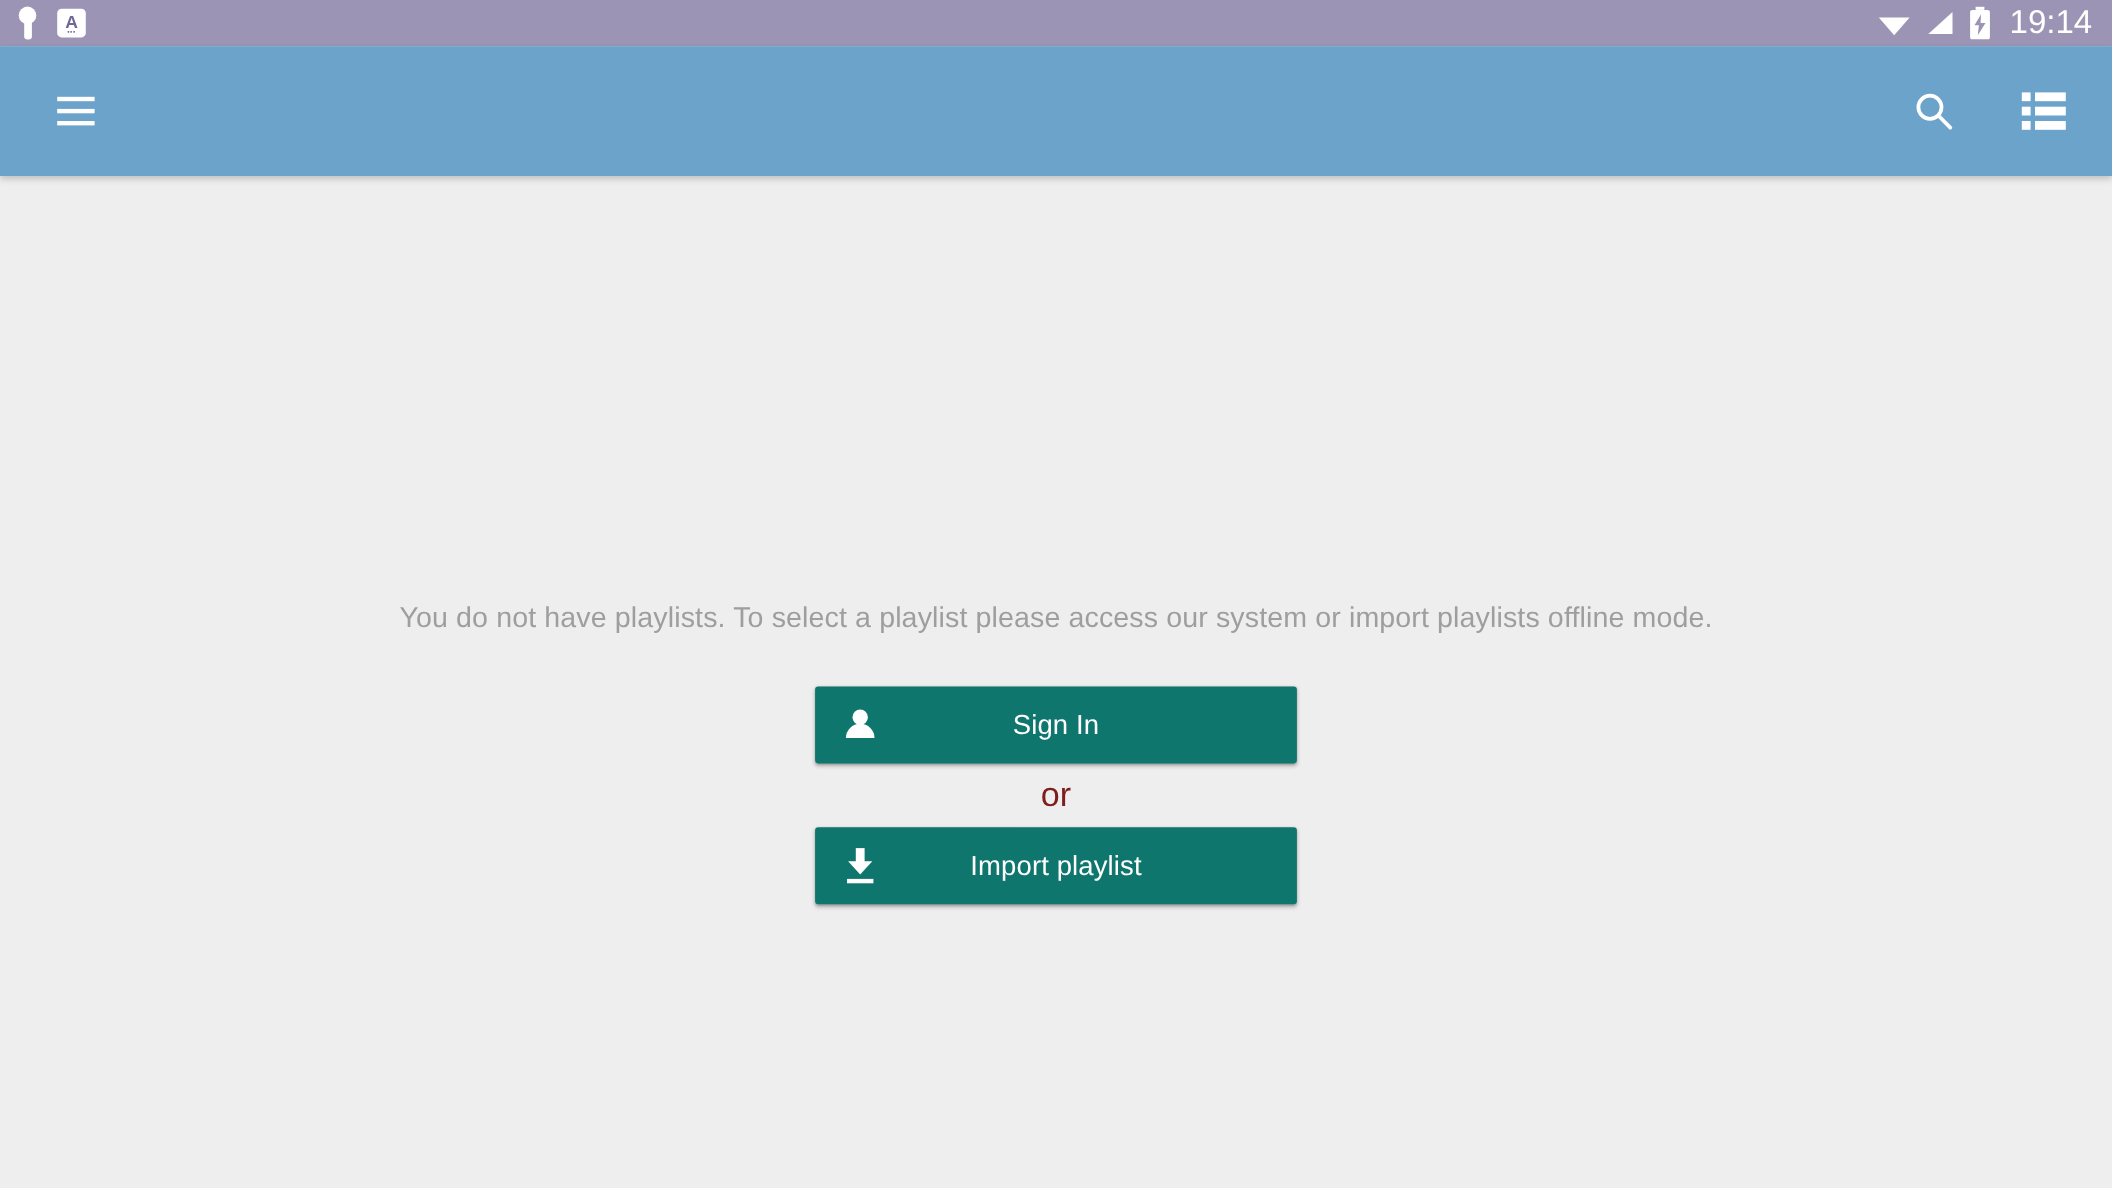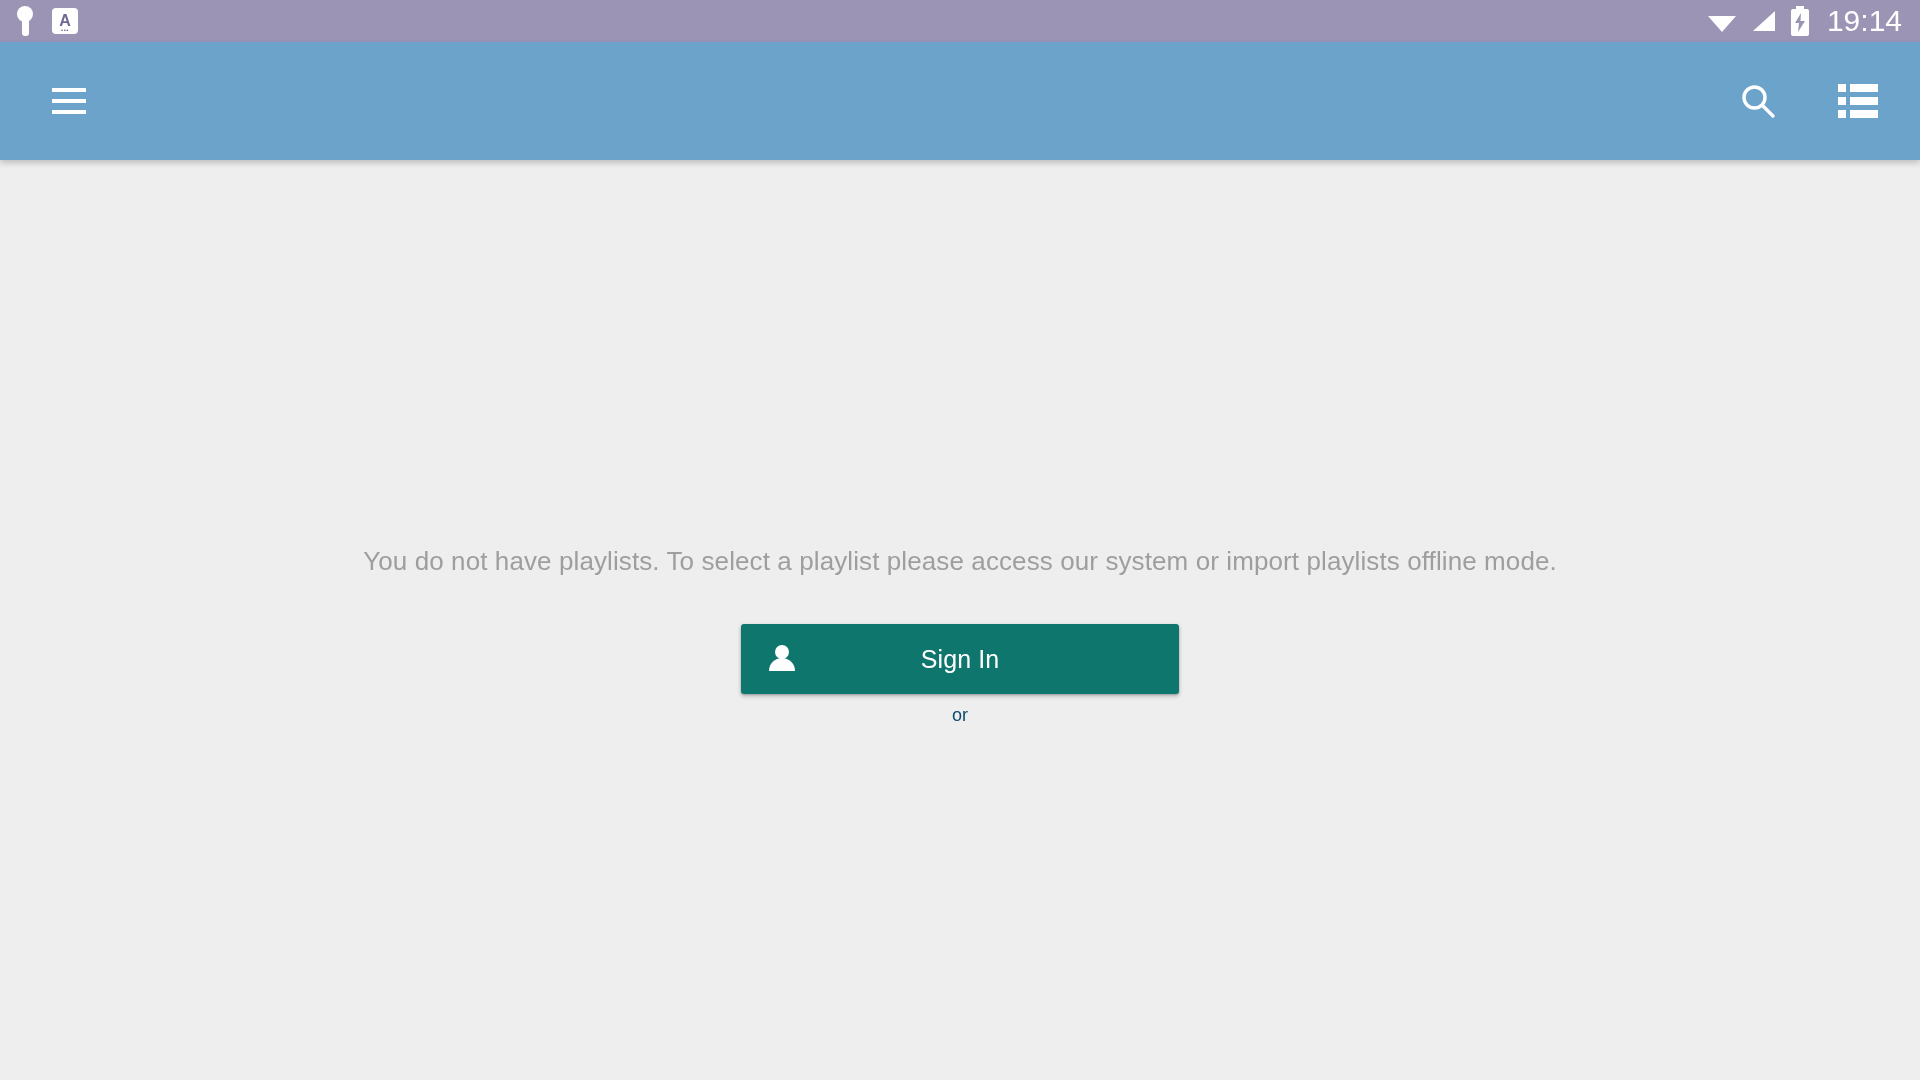--- a/index.html
+++ b/index.html
@@ -116,21 +116,21 @@
     display:flex; align-items:center; justify-content:center;
   }
   .btn .btn-label{
     width:100%; text-align:center;
     color:#ffffff; font-size:25px; font-weight:normal; letter-spacing:0.1px;
   }
 
   .btn-signin{ margin-top:47px; }
   .or-text{
     margin-top:11px;
-    font-size:18px; color:#0c4a6e; letter-spacing:0.1px;text-align:center;
+    font-size:31px; color:#7f1d1d; letter-spacing:0.1px;text-align:center;
   }
   .btn-import{ margin-top:11px; }
 
   .icon-person{ width:30px; height:30px; position:relative; }
   .icon-person .p-head{
     position:absolute; top:1px; left:8px;
     width:14px; height:14px; border-radius:50%; background:#fff;
   }
   .icon-person .p-body{
     position:absolute; bottom:3px; left:2px;
@@ -233,15 +233,25 @@
         <span class="icon-person">
           <span class="p-head"></span>
           <span class="p-body"></span>
         </span>
       </span>
       <span class="btn-label">Sign In</span>
     </button>
 
     <div class="or-text">or</div>
 
+    <button class="btn btn-import">
+      <span class="btn-icon">
+        <span class="icon-download">
+          <span class="d-stem"></span>
+          <span class="d-arrow"></span>
+          <span class="d-base"></span>
+        </span>
+      </span>
+      <span class="btn-label">Import playlist</span>
+    </button>
 
   </div>
 </div>
 
 </body></html>

